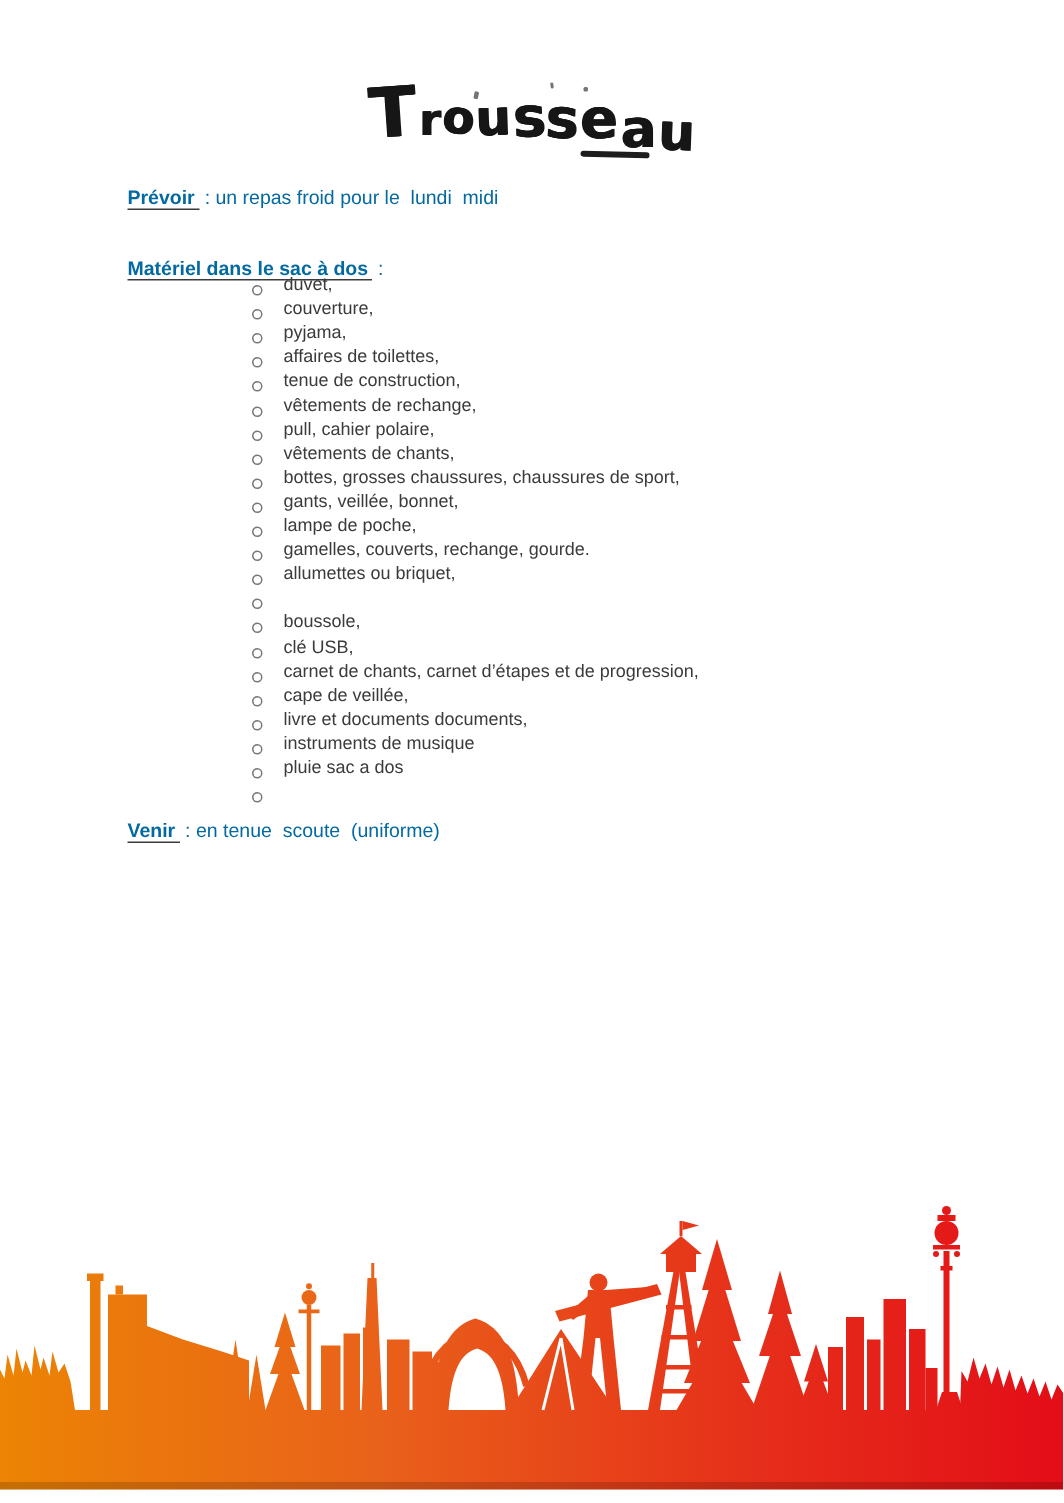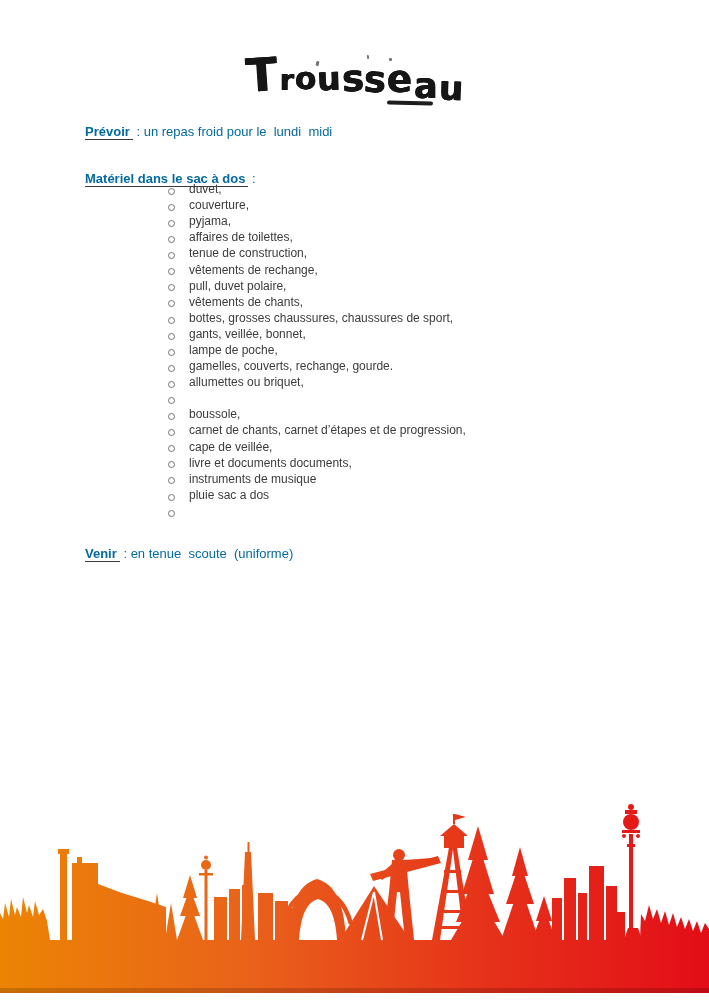--- a/index.html
+++ b/index.html
@@ -31,21 +31,21 @@
 
   
   .line{position:absolute;left:85px;margin:0;font-size:13px;line-height:16px;white-space:pre-wrap;color:#0369a1;}
   .line .hl{font-weight:bold;border-bottom:1.5px solid #3b3b3b;padding-right:3px;padding-bottom:0px;}
   .line.prevoir{top:124px;}
   .line.materiel{top:160px;margin-top:11px;}
   .line.venir{top:546px;}
 
   
   .packlist{position:absolute;left:166px;top:181px;margin:0;padding:0;list-style:none;}
-  .packlist li{display:flex;align-items:center;height:16.1px;}
+  .packlist li{display:flex;align-items:flex-end;height:16.1px;}
   .bullet{flex:none;width:5px;height:5px;border:1.2px solid #767676;border-radius:50%;
           margin:4.5px 14px 0 2px;background:transparent;}
   .item-text{font-size:12px;line-height:16px;color:#3b3b3b;white-space:pre-wrap;}
 
   
   .skyline{position:absolute;left:0;top:800px;width:709px;height:196px;display:block;}
 </style>
 </head>
 <body>
 
@@ -83,21 +83,21 @@
       <li>
         <span class="bullet"></span>
         <span class="item-text">tenue de construction,</span>
       </li>
       <li>
         <span class="bullet"></span>
         <span class="item-text">vêtements de rechange,</span>
       </li>
       <li>
         <span class="bullet"></span>
-        <span class="item-text">pull, duvet polaire,</span>
+        <span class="item-text">pull, cahier polaire,</span>
       </li>
       <li>
         <span class="bullet"></span>
         <span class="item-text">vêtements de chants,</span>
       </li>
       <li>
         <span class="bullet"></span>
         <span class="item-text">bottes, grosses chaussures, chaussures de sport,</span>
       </li>
       <li>
@@ -115,20 +115,24 @@
       <li>
         <span class="bullet"></span>
         <span class="item-text">allumettes ou briquet,</span>
       </li>
       <li>
         <span class="bullet"></span>
       </li>
       <li>
         <span class="bullet"></span>
         <span class="item-text">boussole,</span>
+      </li>
+      <li>
+        <span class="bullet"></span>
+        <span class="item-text">clé USB,</span>
       </li>
       <li>
         <span class="bullet"></span>
         <span class="item-text">carnet de chants, carnet d’étapes et de progression,</span>
       </li>
       <li>
         <span class="bullet"></span>
         <span class="item-text">cape de veillée,</span>
       </li>
       <li>

